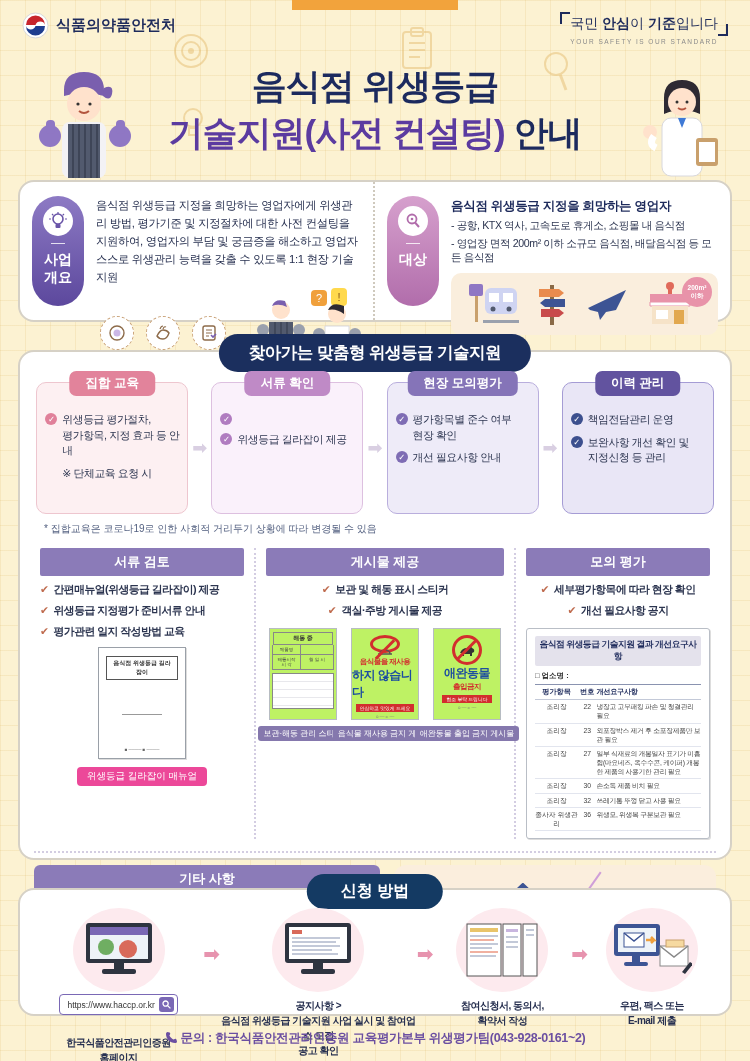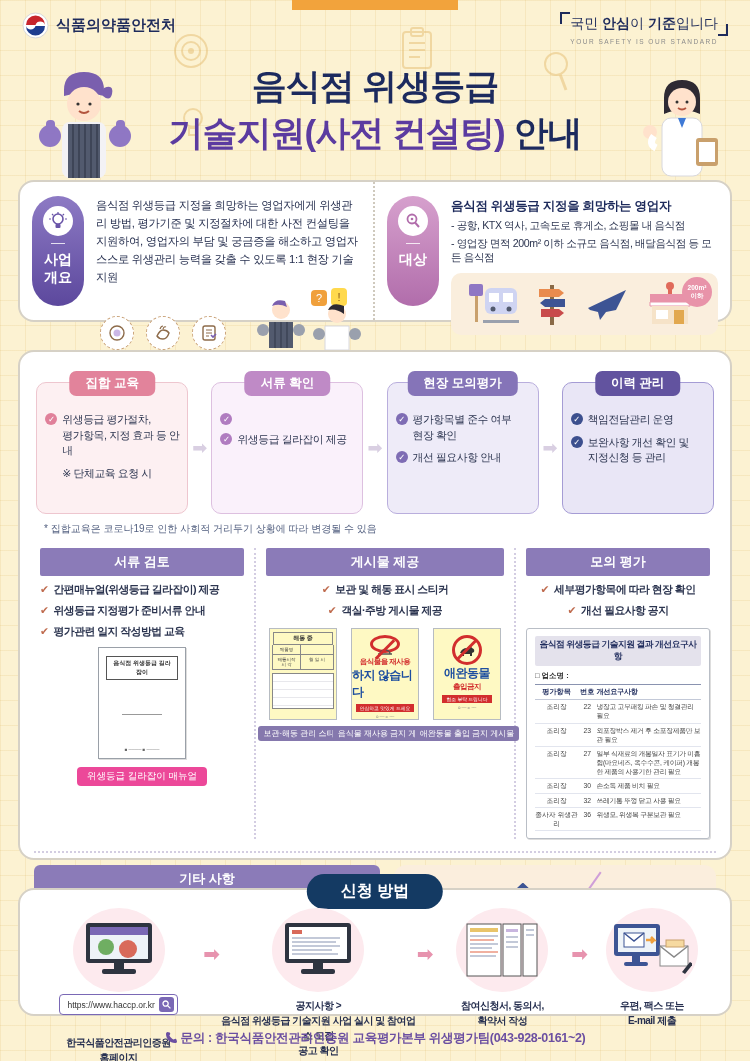--- a/index.html
+++ b/index.html
@@ -72,21 +72,21 @@
   .colB .citem{justify-content:center;}
   .colC .citem{justify-content:center;}
   .center{display:flex;flex-direction:column;align-items:center;}
   .book{margin-top:8px;width:88px;height:112px;background:#fff;border:1.5px solid #9aa0a8;box-shadow:1px 1px 0 #ddd;display:flex;flex-direction:column;align-items:center;padding-top:8px;box-sizing:border-box;}
   .book .bt{border:1px solid #555;font-size:6px;font-weight:bold;color:#333;padding:2px 4px;text-align:center;width:62px;}
   .book .bl{width:40px;border-bottom:1px solid #999;margin-top:34px;}
   .book .bf{margin-top:32px;font-size:4.5px;color:#666;}
   .capbadge{margin-top:8px;background:#ec4899;color:#fff;font-size:9.5px;padding:3px 10px;border-radius:4px;white-space:nowrap;}
   .minis{display:flex;justify-content:center;gap:8px;margin-top:10px;}
   .miniu{display:flex;flex-direction:column;align-items:center;width:74px;}
-  .mimg{width:68px;height:92px;background:#fef9c3;border:1px solid #b7bcc2;box-sizing:border-box;display:flex;flex-direction:column;align-items:center;}
+  .mimg{width:68px;height:92px;background:#bef264;border:1px solid #b7bcc2;box-sizing:border-box;display:flex;flex-direction:column;align-items:center;}
   .mimg.sticker{padding:3px;}
   .stk-t{font-size:6px;font-weight:bold;color:#333;border:1px solid #888;width:100%;text-align:center;box-sizing:border-box;padding:1px 0;}
   .stk-row{display:flex;width:100%;border:1px solid #888;border-top:0;font-size:4.5px;color:#444;}
   .stk-row .a{flex:0 0 42%;border-right:1px solid #888;padding:2px 1px;text-align:center;white-space:pre-line;}
   .stk-row .b{flex:1;padding:2px 1px;text-align:center;}
   .stk-box{width:100%;height:34px;border:1px solid #888;margin-top:3px;background:repeating-linear-gradient(180deg,#fff 0 7px,#e8e8ec 7px 8px);}
   .noicon{margin-top:6px;width:30px;height:30px;position:relative;}
   .noicon .ring{position:absolute;inset:0;border:3.5px solid #d22e2e;border-radius:50%;box-sizing:border-box;}
   .noicon .slash{position:absolute;left:2px;top:13px;width:26px;border-top:3.5px solid #d22e2e;transform:rotate(-45deg);}
   .p-l1{font-size:7.5px;font-weight:bold;color:#d22e2e;margin-top:4px;letter-spacing:-.5px;}
@@ -324,20 +324,21 @@
               <rect x="10" y="30" width="12" height="9" fill="#fff"></rect>
           </svg>
           <span class="storebadge ws">200m²
 이하</span>
         </div>
       </div>
     </div>
   </div>
 
   <div class="card card2">
+    <div class="pill flowp">찾아가는 맞춤형 위생등급 기술지원</div>
 
     <div class="flowrow">
       <div class="fbox fb1">
         <div class="fpill">집합 교육</div>
         <div class="fitem"><span class="chk c1">✓</span><span>위생등급 평가절차,
 평가항목, 지정 효과 등 안내</span></div>
         <div class="fitem"><span style="width:12px;flex:0 0 12px;"></span><span>※ 단체교육 요청 시</span></div>
       </div>
       <div class="farrow">➡</div>
       <div class="fbox fb2">

